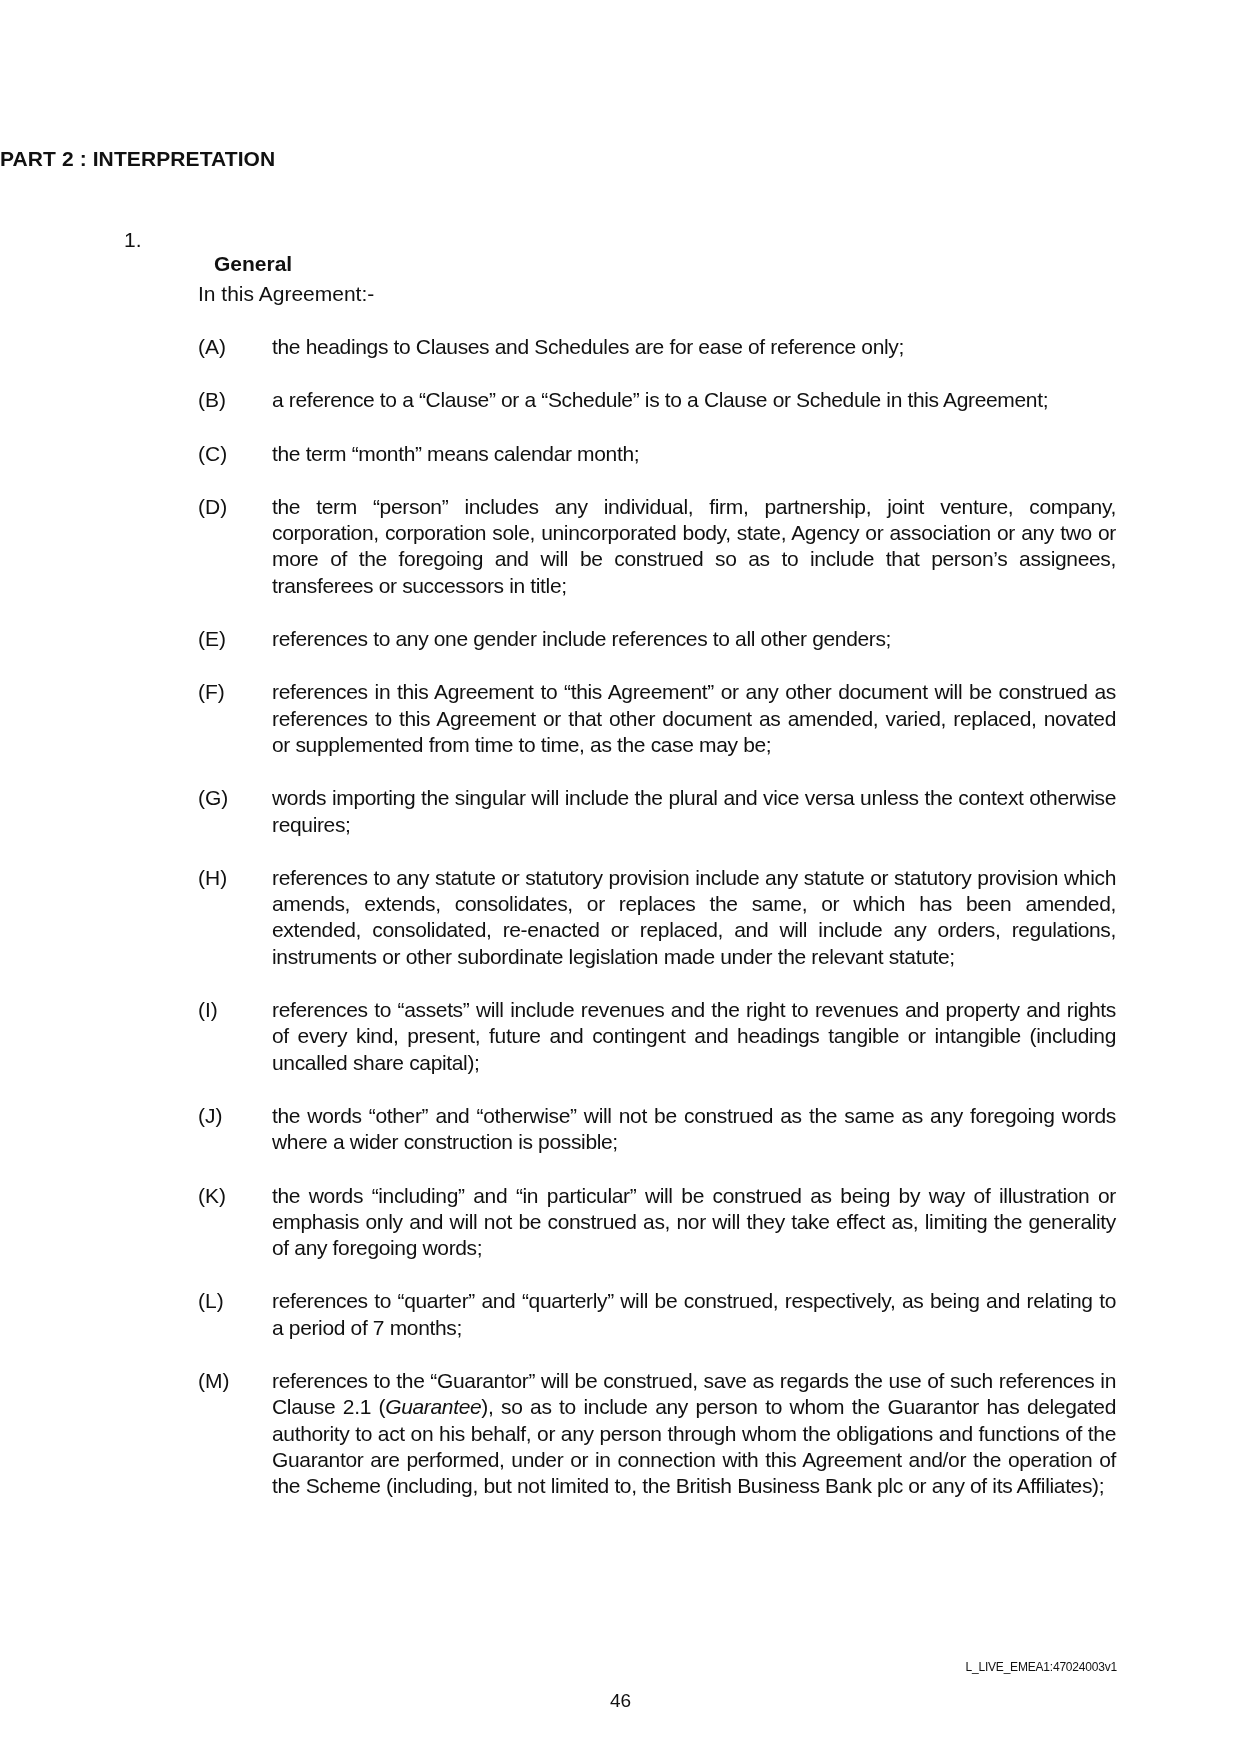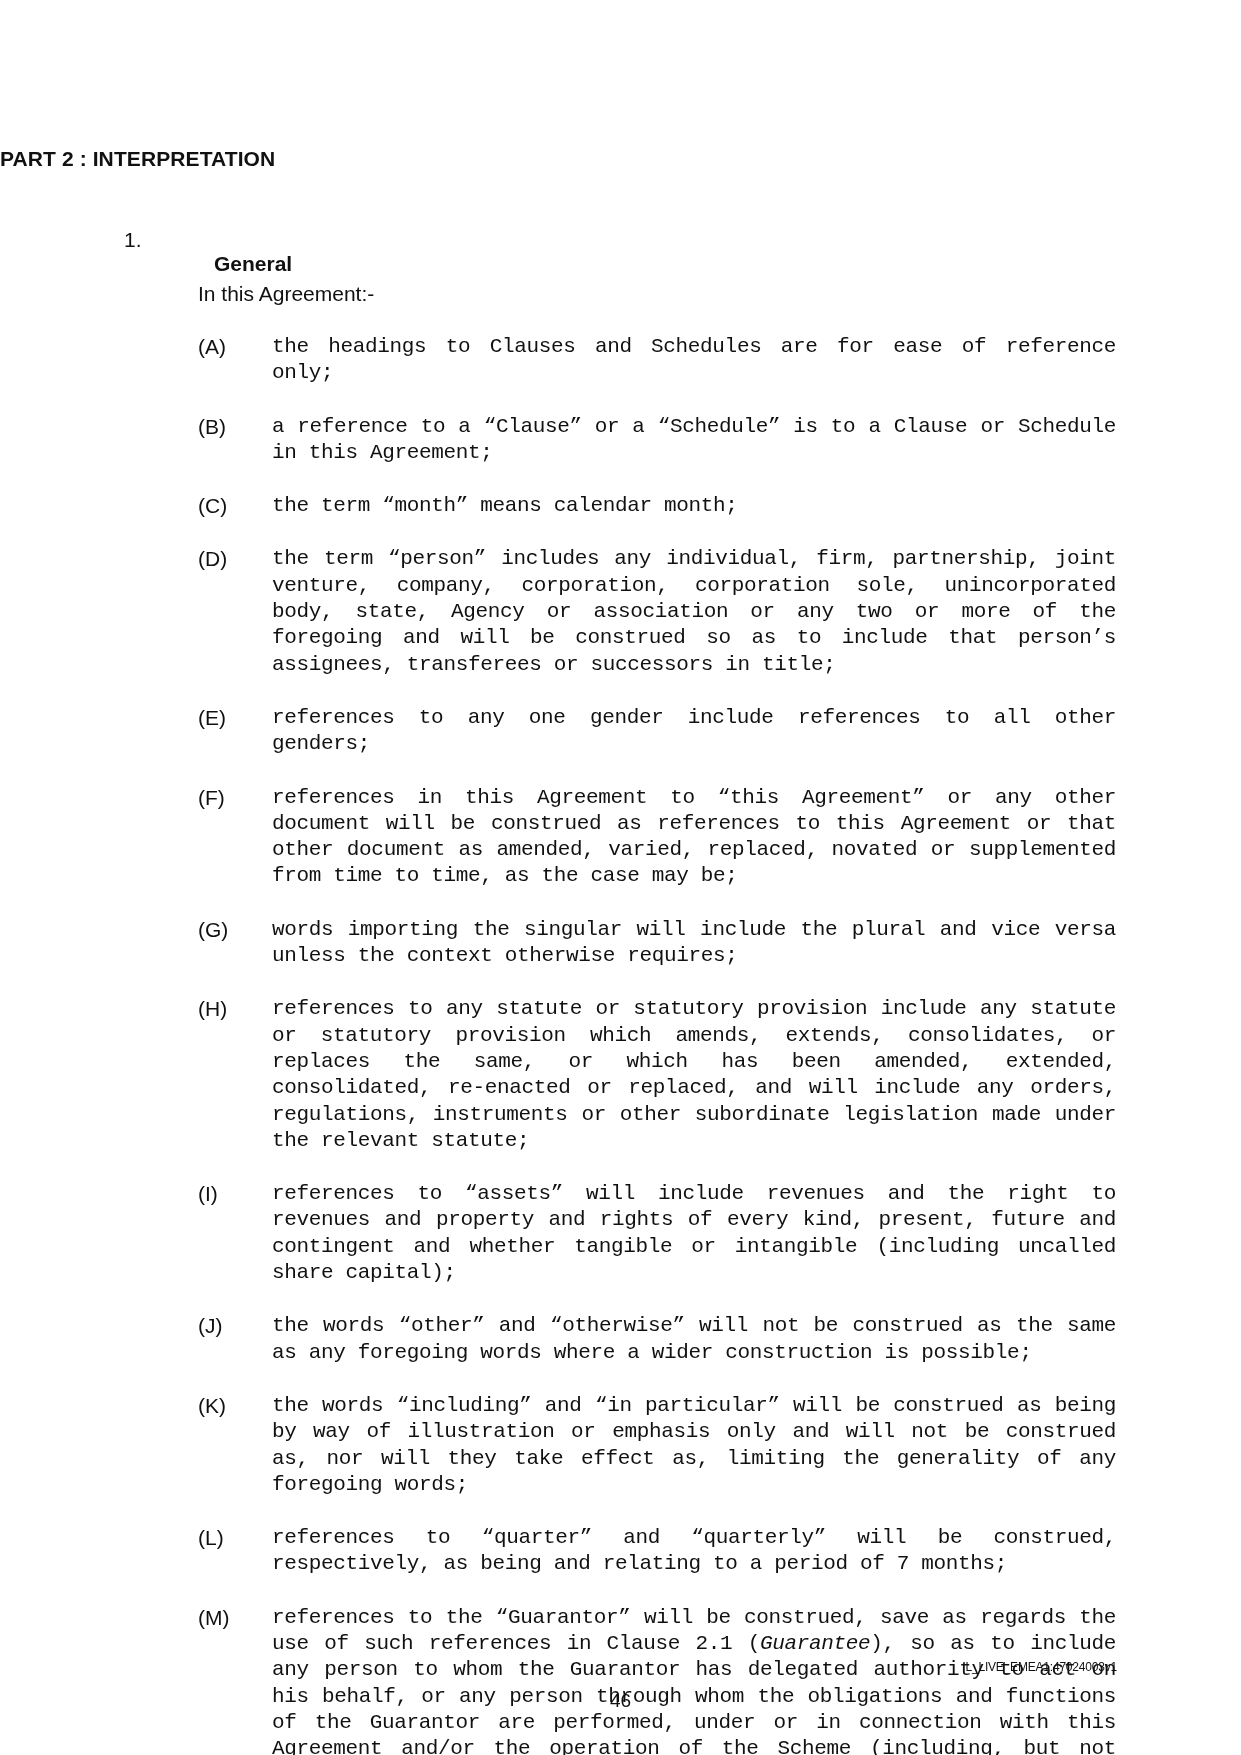--- a/index.html
+++ b/index.html
@@ -6,21 +6,21 @@
   body { width: 1241px; height: 1755px; position: relative; overflow: hidden;
          font-family: "Liberation Sans", sans-serif; color: #111; }
   .page-title { position: absolute; top: 147px; left: 0; width: 1241px; 
                 font-weight: bold; font-size: 21px; letter-spacing: 0.1px; }
   .clause-num { position: absolute; top: 228px; left: 124px; font-size: 21px; }
   .clause-heading { position: absolute; top: 228px; left: 214px; font-size: 21px; font-weight: bold; margin-top: 24px; }
   .intro { position: absolute; top: 282px; left: 198px; font-size: 21px; }
   .items { position: absolute; top: 334px; left: 198px; width: 918px; }
   .item { display: flex; font-size: 21px; line-height: 26.3px; margin-bottom: 27px; }
   .item-label { width: 74px; flex: none; }
-  .item-text { flex: 1; text-align: justify; text-align-last: left; letter-spacing: -0.35px; font-family: Liberation Mono, monospace; }
+  .item-text { flex: 1; text-align: justify; text-align-last: left; letter-spacing: -0.35px; }
   .item-text i { font-style: italic; }
   .footer-page { position: absolute; top: 1654px; left: 0; width: 1241px; text-align: center; font-size: 19px; margin-top: 36px; }
   .footer-ref { position: absolute; top: 1660px; right: 124px; font-size: 12px; letter-spacing: -0.2px; }
 </style>
 </head>
 <body>
 
 <div class="page-title">PART 2 : INTERPRETATION</div>
 <div class="clause-num">1.</div>
 <div class="clause-heading">General</div>
@@ -54,21 +54,21 @@
   <div class="item">
       <span class="item-label">(G)</span>
       <span class="item-text">words importing the singular will include the plural and vice versa unless the context otherwise requires;</span>
     </div>
   <div class="item">
       <span class="item-label">(H)</span>
       <span class="item-text">references to any statute or statutory provision include any statute or statutory provision which amends, extends, consolidates, or replaces the same, or which has been amended, extended, consolidated, re-enacted or replaced, and will include any orders, regulations, instruments or other subordinate legislation made under the relevant statute;</span>
     </div>
   <div class="item">
       <span class="item-label">(I)</span>
-      <span class="item-text">references to “assets” will include revenues and the right to revenues and property and rights of every kind, present, future and contingent and whether tangible or intangible (including uncalled share capital);</span>
+      <span class="item-text">references to “assets” will include revenues and the right to revenues and property and rights of every kind, present, future and contingent and headings tangible or intangible (including uncalled share capital);</span>
     </div>
   <div class="item">
       <span class="item-label">(J)</span>
       <span class="item-text">the words “other” and “otherwise” will not be construed as the same as any foregoing words where a wider construction is possible;</span>
     </div>
   <div class="item">
       <span class="item-label">(K)</span>
       <span class="item-text">the words “including” and “in particular” will be construed as being by way of illustration or emphasis only and will not be construed as, nor will they take effect as, limiting the generality of any foregoing words;</span>
     </div>
   <div class="item">

